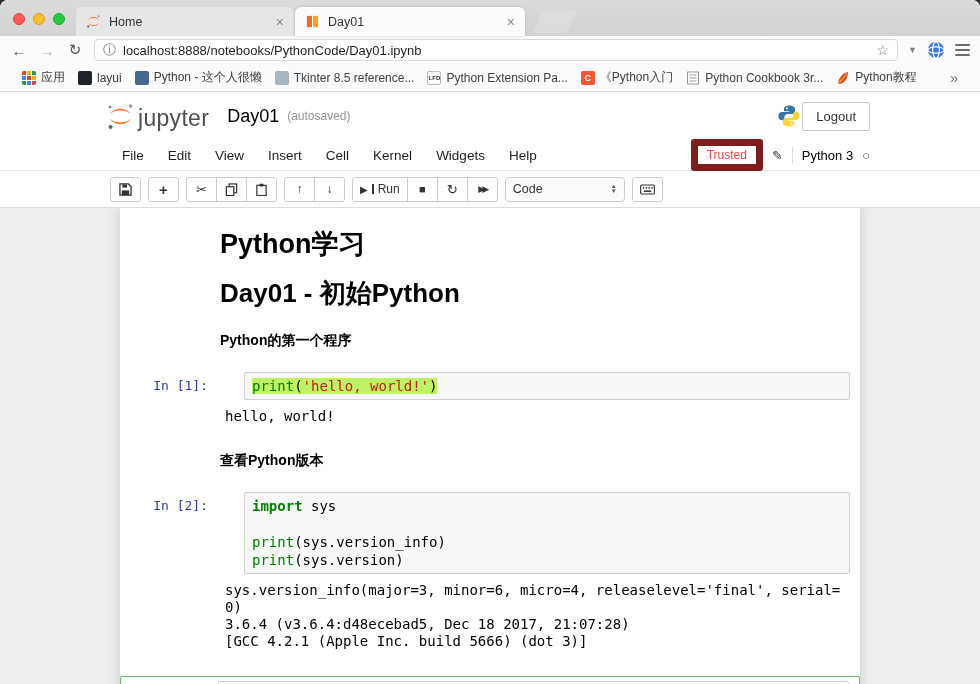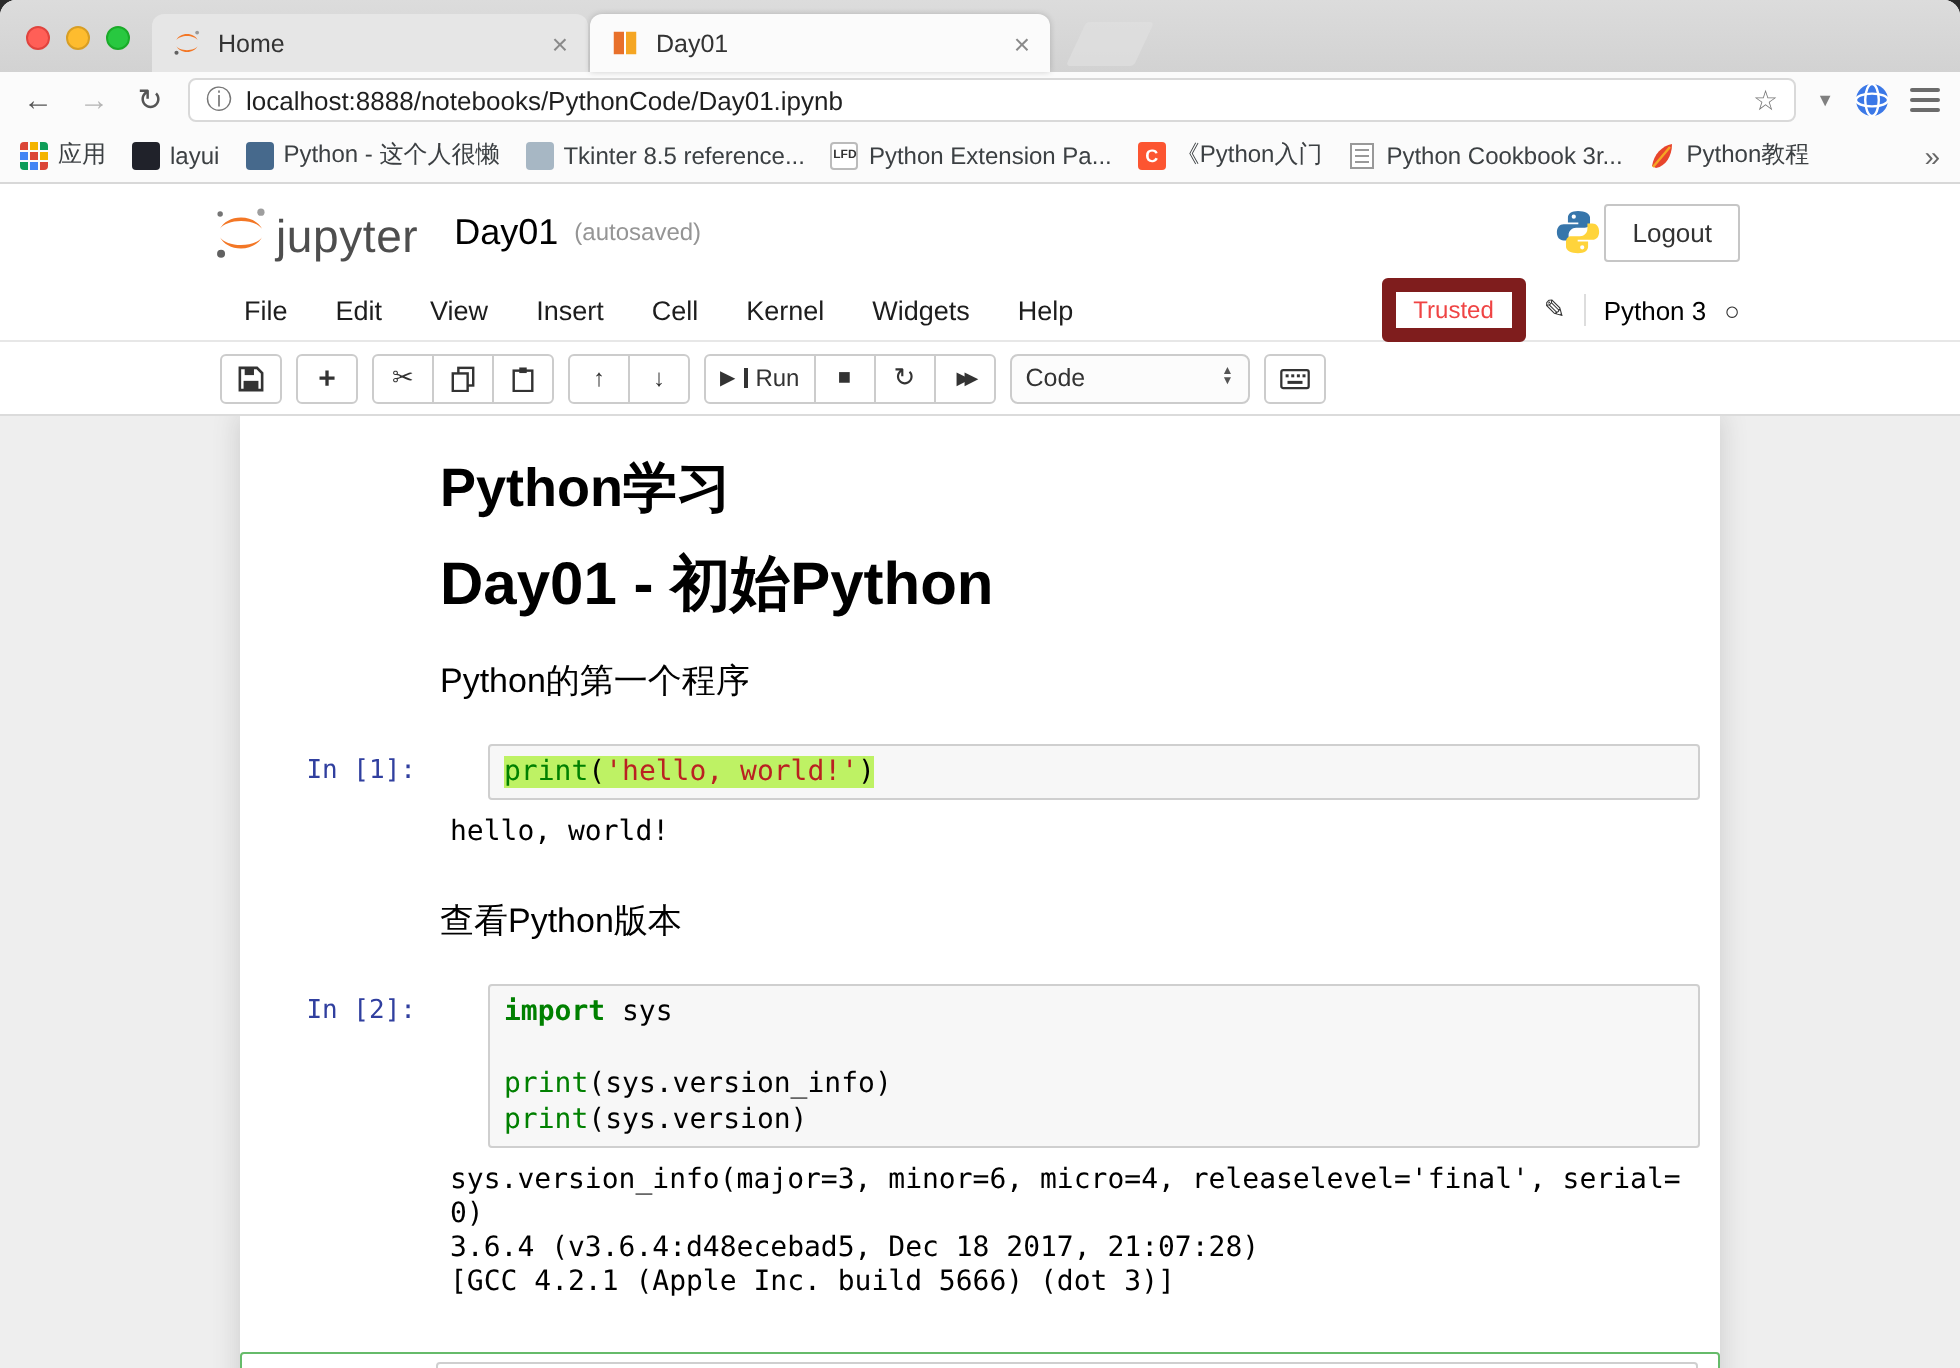--- a/index.html
+++ b/index.html
@@ -36,21 +36,21 @@
               border-radius:4px; display:flex; align-items:center; padding:0 8px; gap:7px; }
   .info-glyph { font-size:13px; color:#777; }
   .urltext { font-size:13px; color:#1f1f1f; flex:1; white-space:nowrap; overflow:hidden; }
   .star { font-size:14px; color:#777; }
   .mini-drop { font-size:9px; color:#808080; }
   .hamburger { display:flex; flex-direction:column; gap:3px; }
   .hamburger div { width:15px; height:2px; background:#6b6b6b; border-radius:1px; }
 
   
   .bookmarksrow { height:28px; background:#FBFBFB; border-bottom:1px solid #D8D8D8;
-                  display:flex; align-items:center; padding:0 10px; gap:13px;
+                  display:flex; align-items:center; padding:0 22px; gap:13px;
                   font-size:12px; color:#3c4043; overflow:hidden; }
   .bookmark { display:flex; align-items:center; gap:5px; white-space:nowrap; flex:none; }
   .bm-fav { width:14px; height:14px; flex:none; border-radius:2px;
             display:flex; align-items:center; justify-content:center; }
   .fav-layui { background:#20222A; }
   .fav-pysite { background:#46698C; }
   .fav-tk { background:#A7B7C4; }
   .fav-lfd { background:#fff; border:1px solid #bbb; font-size:6px; font-weight:bold; color:#333; }
   .fav-csdn { background:#FC5531; color:#fff; font-size:9px; font-weight:bold; }
   .bm-overflow { margin-left:auto; color:#666; font-size:14px; }
@@ -95,22 +95,22 @@
               font-size:12.5px; color:#333; }
   .carets { margin-left:auto; display:flex; flex-direction:column; font-size:6px;
             line-height:5px; color:#555; }
 
   
   .nbarea { height:476px; background:#EEEEEE; overflow:hidden; }
   .nbpage { width:740px; margin:0 auto; background:#fff; min-height:100%;
             box-shadow:0 0 12px 1px rgba(87,87,87,.2); padding-top:15px; }
   .mdcell { margin:0 10px 0 100px; color:#000; }
   .nb-h1 { font-size:27px; line-height:30px; font-weight:bold; margin:6px 0 22px; }
-  .nb-h2 { font-size:30px; line-height:24px; font-weight:bold; margin:0 0 26px; }
-  .nb-h3 { font-size:17px; line-height:19px; font-weight:normal; margin:0 0 22px; }
+  .nb-h2 { font-size:26px; line-height:24px; font-weight:bold; margin:0 0 26px; }
+  .nb-h3 { font-size:14px; line-height:19px; font-weight:bold; margin:0 0 22px; }
   .cellrow { display:flex; align-items:flex-start;gap:27px; }
   .prompt { width:97px; flex:none; text-align:right; padding:5px 9px 0 0;
             font:13px/17px "DejaVu Sans Mono","Liberation Mono",monospace; color:#303F9F; }
   .inputbox { flex:1; margin-right:10px; border:1px solid #CFCFCF; border-radius:2px;
               background:#F7F7F7; padding:4px 7px;
               font:14px/18px "DejaVu Sans Mono","Liberation Mono",monospace;
               color:#000; white-space:pre; min-height:28px; }
   .sel-hl { background:#bef264; }
   .tok-k { color:#008000; font-weight:bold; }
   .tok-b { color:#008000; }

